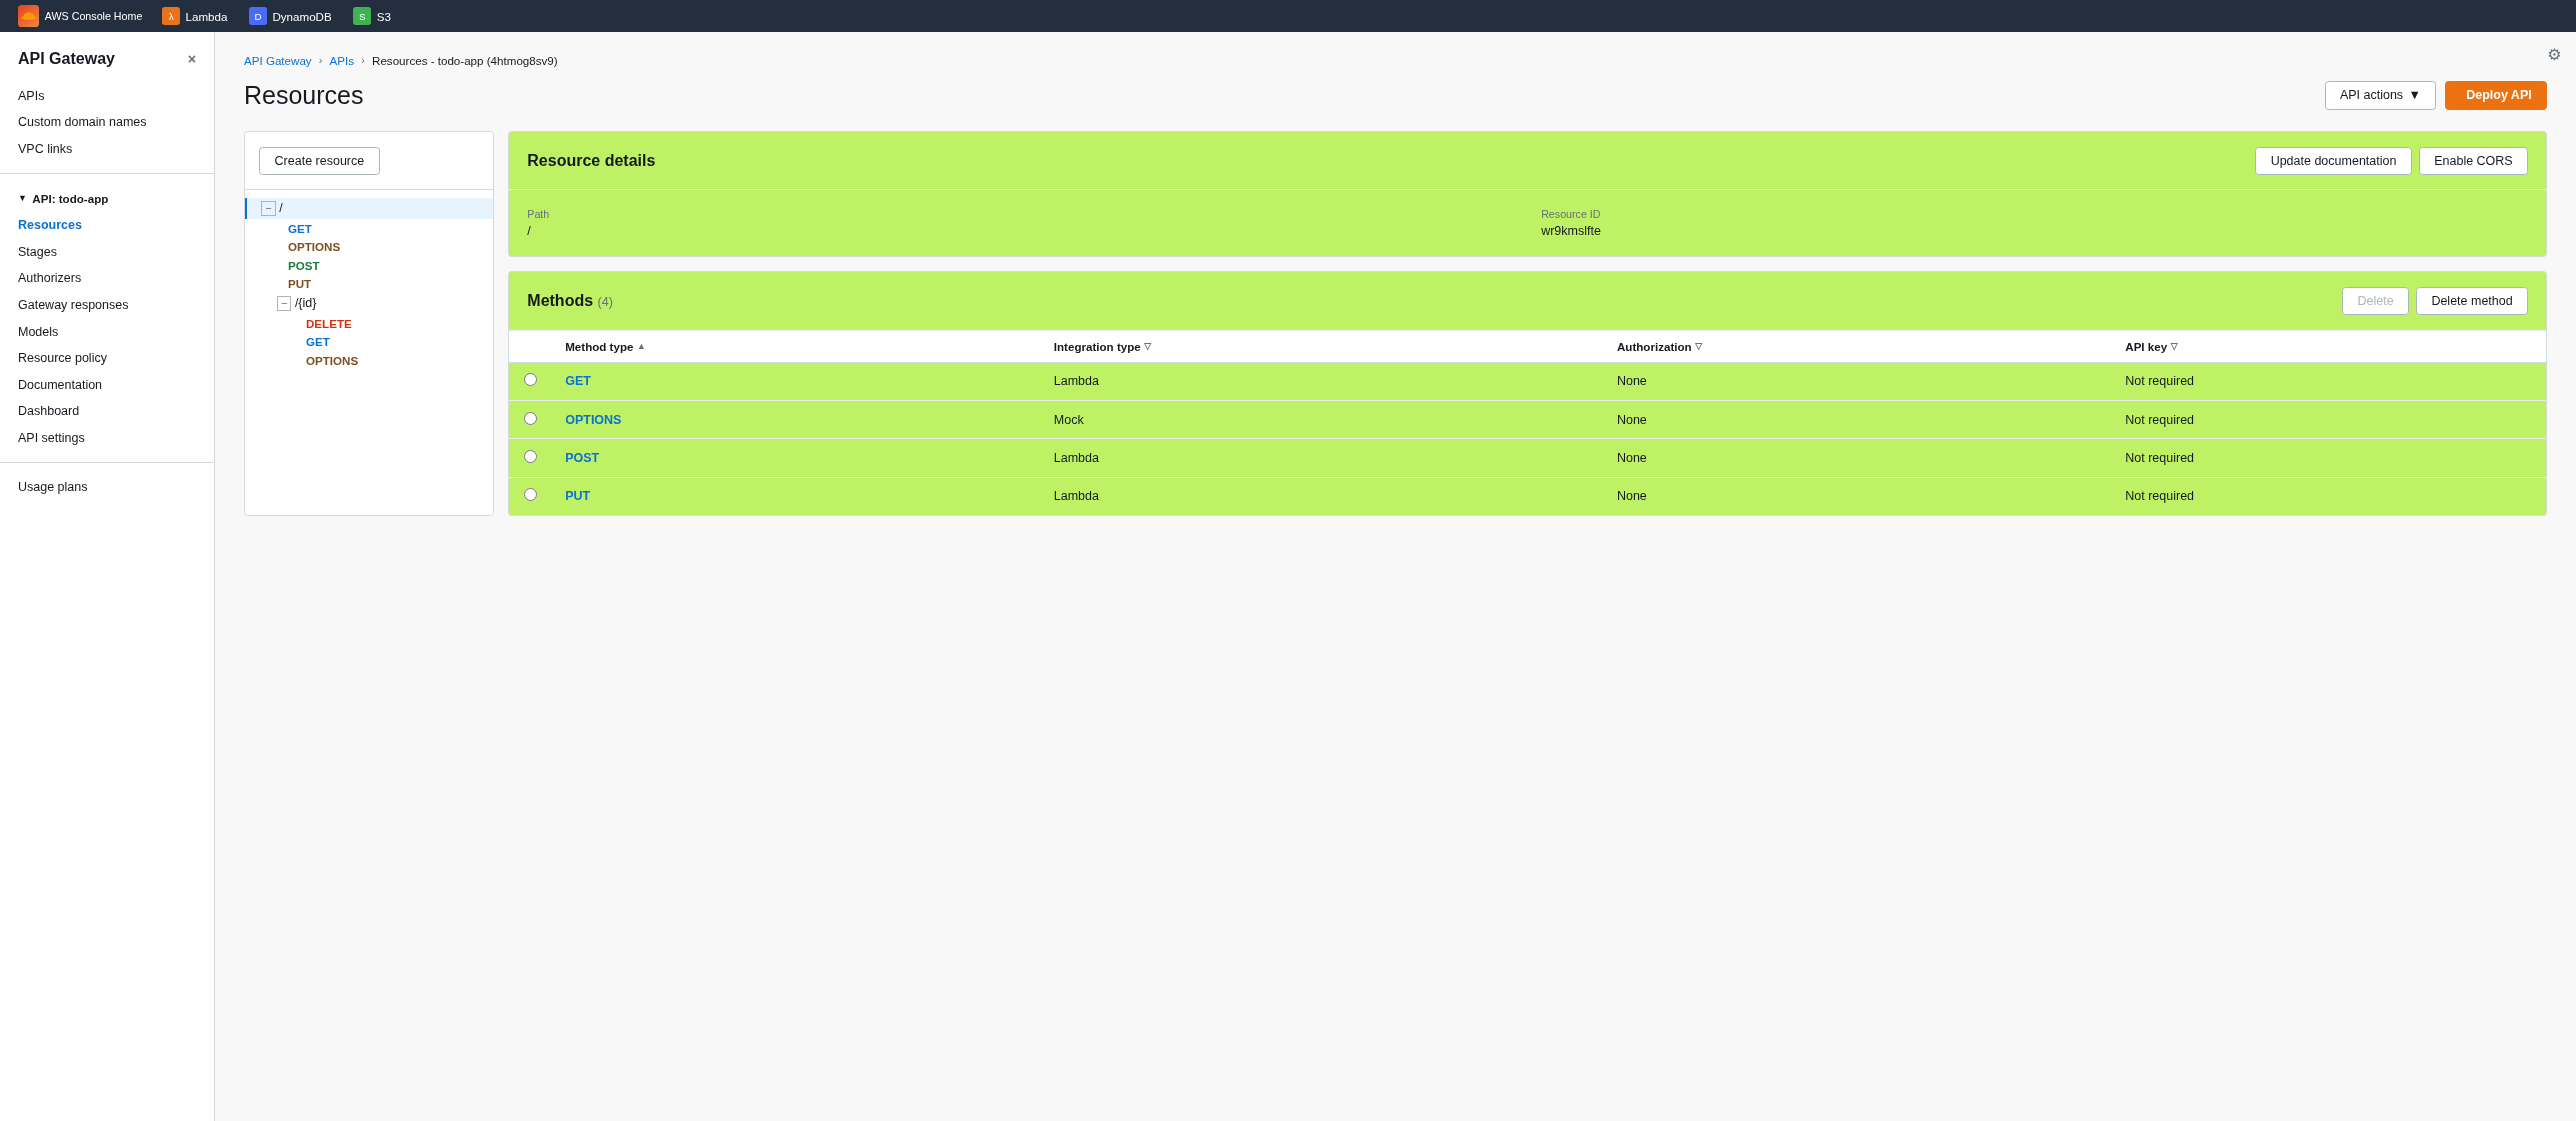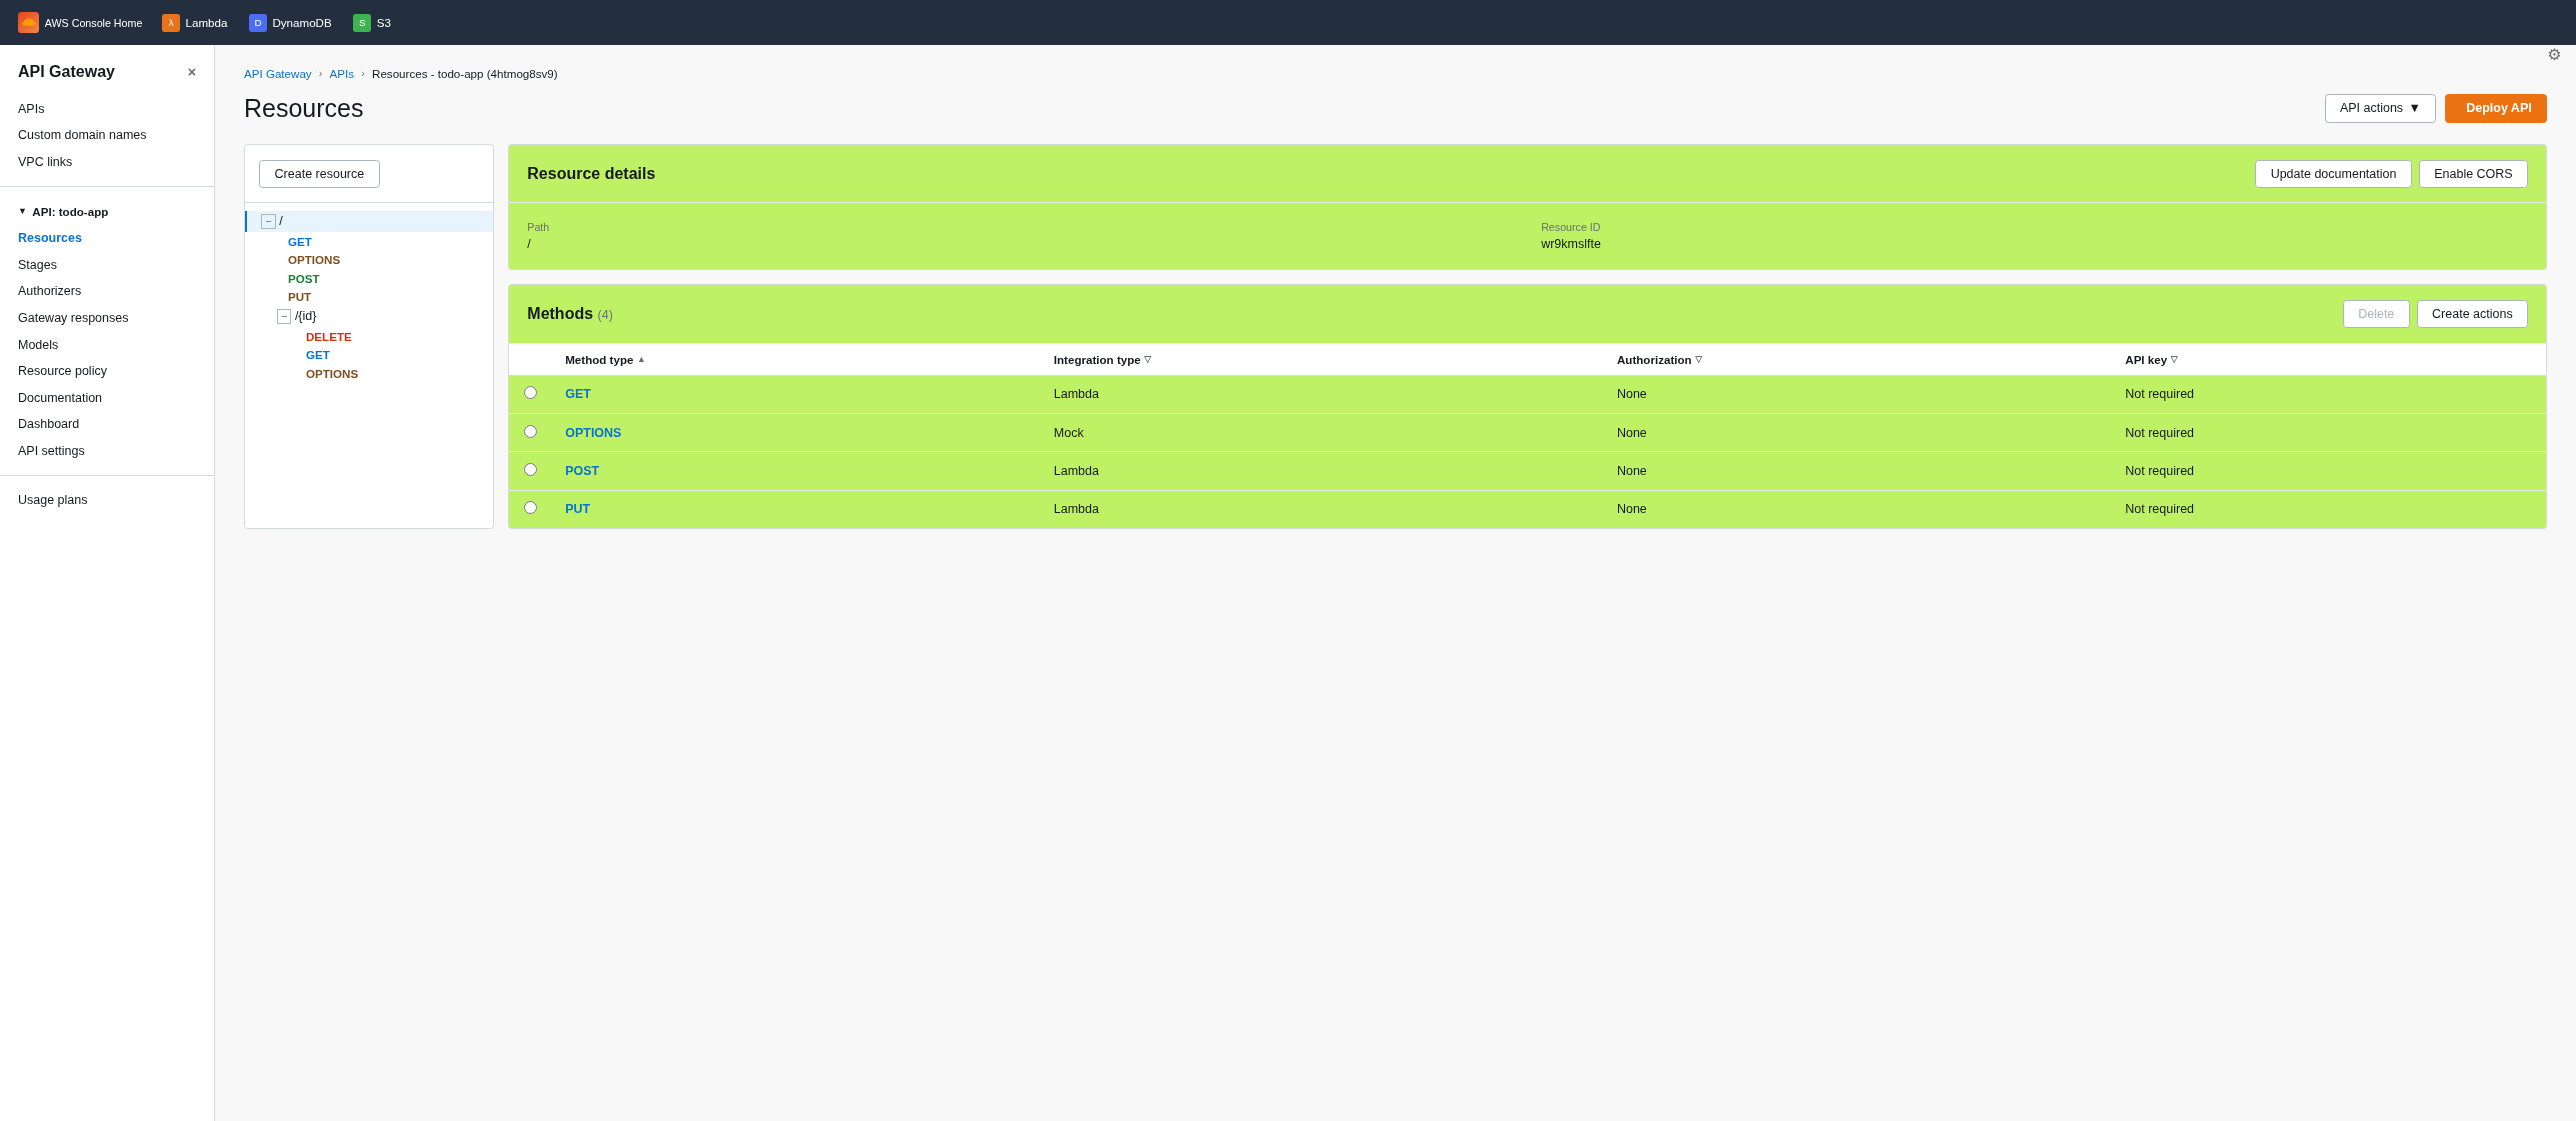--- a/index.html
+++ b/index.html
@@ -1,21 +1,21 @@
 <!DOCTYPE html>
 <html style="font-size:14.3px"><head>
   <meta charset="utf-8">
   <style>
     * { box-sizing: border-box; margin: 0; padding: 0; }
     body { font-family: -apple-system, BlinkMacSystemFont, "Amazon Ember", "Helvetica Neue", Arial, sans-serif; font-size: 12.5px; background: #f8f8f8; color: #16191f; }
 
     
     .top-bar {
       background: #232f3e;
-      height: 45px;
+      height: 32px;
       display: flex;
       align-items: center;
       padding: 0 10.7px;
       gap: 3.6px;
     }
     .top-bar-logo {
       display: flex;
       align-items: center;
       gap: 5.4px;
       color: #fff;
@@ -486,21 +486,21 @@
               <span class="card-title">
                 <span>Methods</span>
                 <span class="methods-count"> (4)</span>
               </span>
             </div>
             <div style="display:flex;gap:7.2px;">
               <button class="btn btn-disabled">
                 <span>Delete</span>
               </button>
               <button class="btn btn-secondary">
-                <span>Create actions</span>
+                <span>Delete method</span>
               </button>
             </div>
           </div>
 
           <table class="methods-table">
             <thead>
               <tr>
                 <th style="width:29px;"></th>
                 <th>
                   <div class="col-header">

